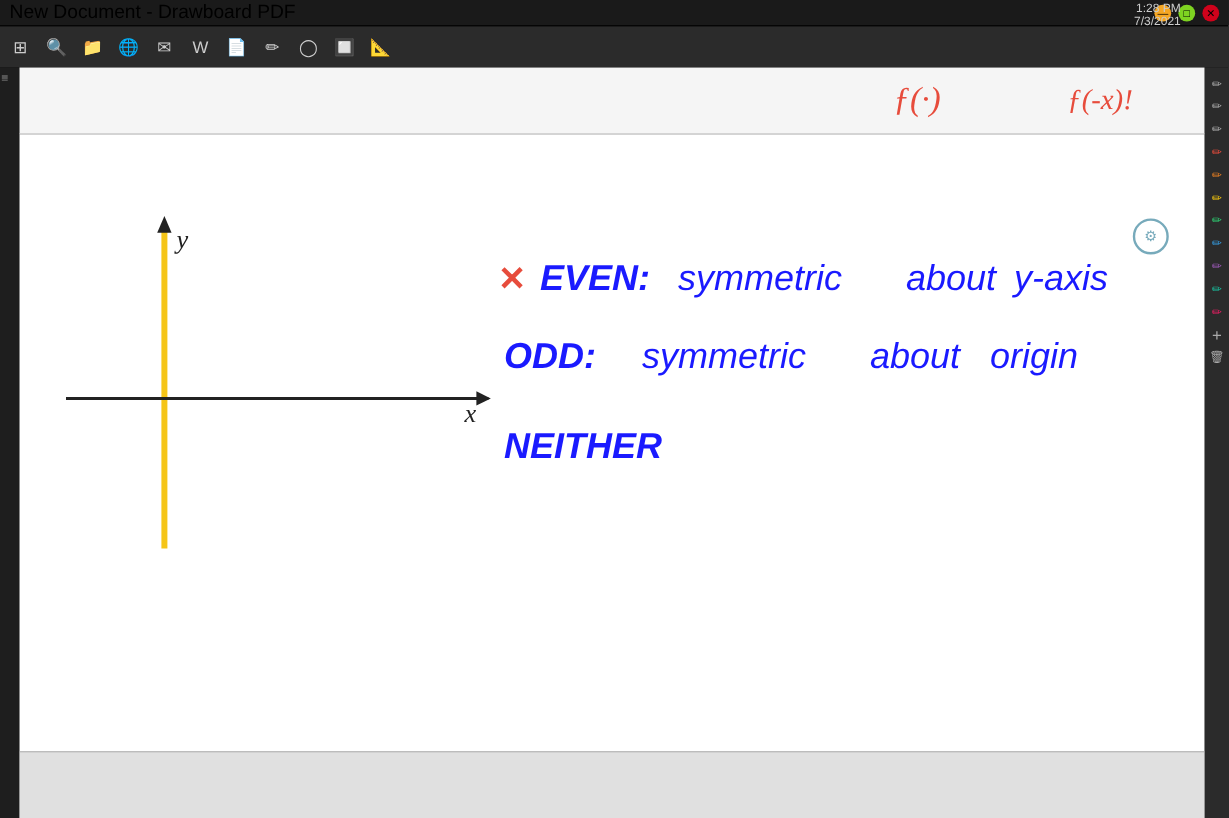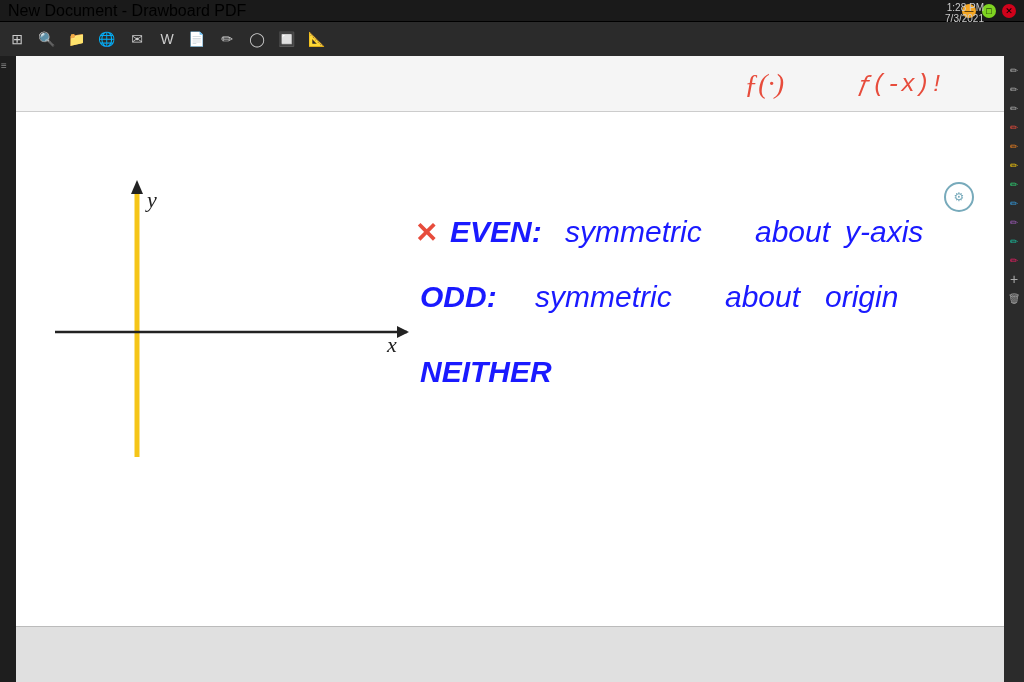--- a/index.html
+++ b/index.html
@@ -185,21 +185,21 @@
     #top-partial-text {
       font-family: 'Segoe UI', cursive;
       font-size: 28px;
       color: #e74c3c;
       position: absolute;
       top: 12px;
       right: 220px;
       font-style: italic;
     }
     #top-partial-text2 {
-      font-family: Liberation Mono, monospace;
+      font-family: Liberation Serif, serif;
       font-size: 24px;
       color: #e74c3c;
       position: absolute;
       top: 15px;
       right: 60px;
       font-style: italic;
     }
   </style>
 </head>
 <body>

